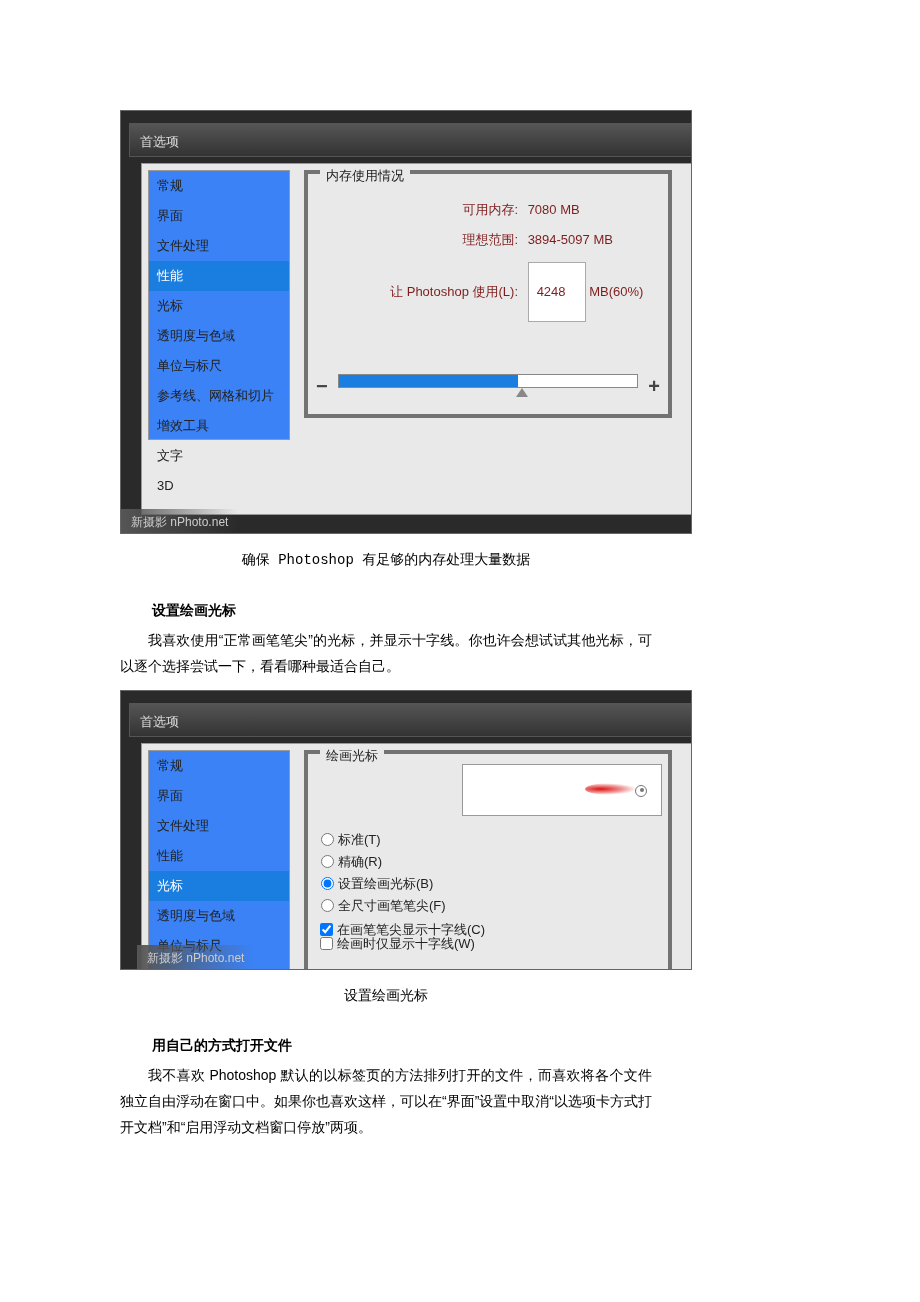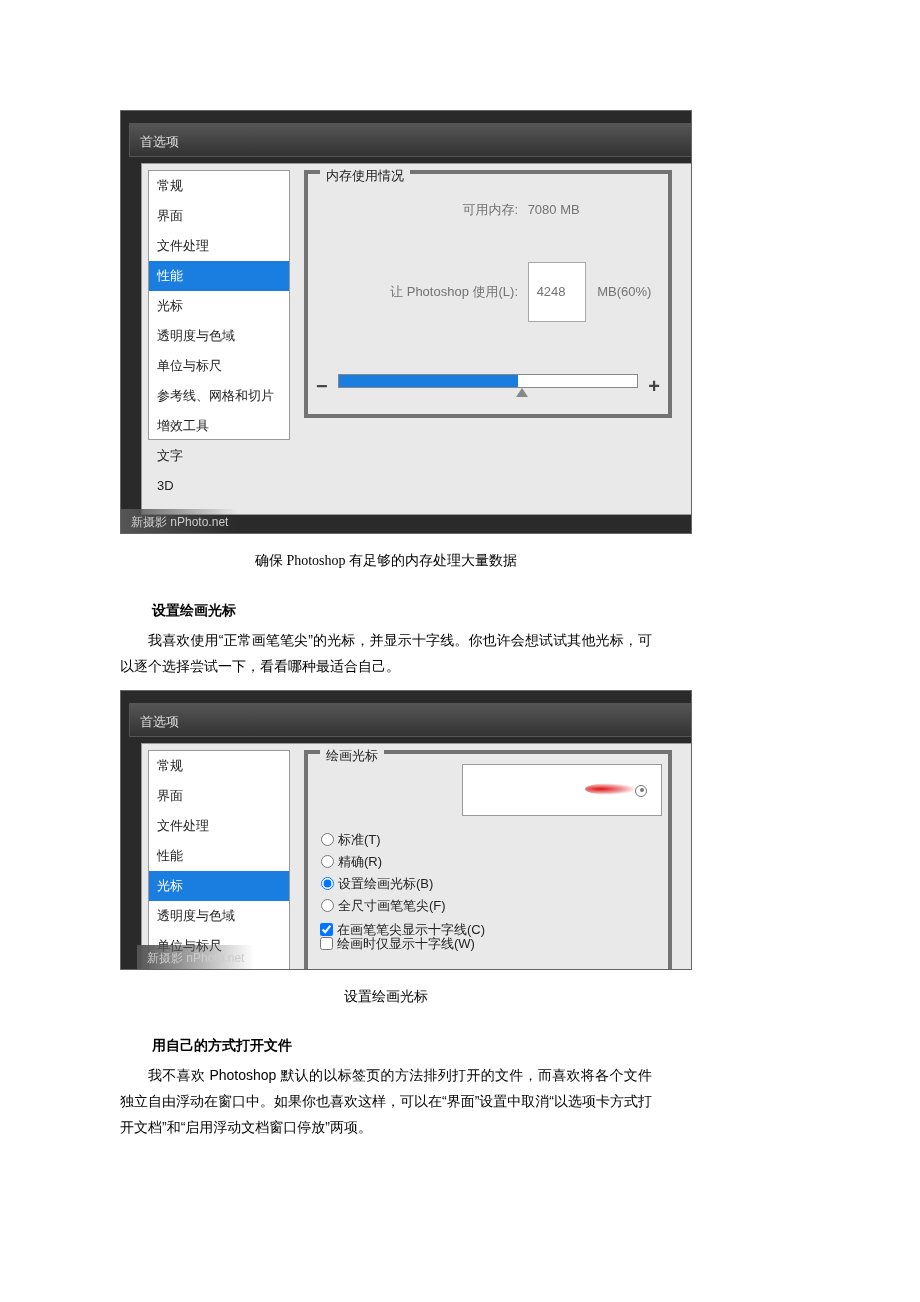--- a/index.html
+++ b/index.html
@@ -5,39 +5,39 @@
   body{margin:0;background:#fff;font-family:"Microsoft YaHei","SimSun",sans-serif;font-size:14px;color:#000}
   .page{width:772px;padding:110px 120px 60px;box-sizing:border-box;line-height:1.85}
   .fig{border:1px solid #666;margin:0 auto}
   .fig1{width:570px;height:422px;background:#2a2a2a;position:relative;overflow:hidden}
   .fig2{width:570px;height:278px;background:#2a2a2a;position:relative;overflow:hidden}
   .titlebar{position:absolute;left:8px;right:0;top:12px;height:32px;background:linear-gradient(#555,#333);border:1px solid #555;border-right:none}
   .titlebar span{position:absolute;left:10px;top:6px;color:#ddd;font-size:13px}
   .inner{position:absolute;left:20px;right:0;background:#e9e9e9;border:1px solid #999;border-right:none}
   .f1inner{top:52px;height:350px}
   .f2inner{top:52px;height:232px}
-  .sidebar{position:absolute;left:6px;top:6px;width:140px;background:#ffffff;border:1px solid #999}
+  .sidebar{position:absolute;left:6px;top:6px;width:140px;background:#3b82f6;border:1px solid #999}
   .sb1{height:268px}
   .sb2{height:218px}
   .sidebar div{padding:3px 8px;font-size:13px;color:#222;cursor:pointer}
   .sidebar .sel{background:#1a7de0;color:#fff}
   .fieldset{position:absolute;border:4px solid #737373;left:162px;top:6px}
   .fs1{width:360px;height:240px}
   .fs2{width:360px;height:216px}
   .legend{position:absolute;top:-10px;left:12px;background:#e9e9e9;padding:0 6px;font-size:13px;color:#222}
-  .row{position:absolute;left:0;right:14px;font-size:13px;color:#737373}
+  .row{position:absolute;left:0;right:14px;font-size:13px;color:#7f1d1d}
   .lbl{display:inline-block;width:210px;text-align:right;margin-right:6px}
   .valbox{display:inline-block;border:1px solid #aaa;background:#fff;padding:17px 8px;min-width:40px}
   .sliderwrap{position:absolute;left:8px;right:8px;top:194px;height:30px}
   .minus,.plus{position:absolute;top:0;font-size:20px;font-weight:bold;color:#444}
   .minus{left:0}.plus{right:0}
   .bar{position:absolute;left:22px;right:22px;top:6px;height:12px;background:#fff;border:1px solid #888}
   .barfill{position:absolute;left:0;top:0;bottom:0;width:60%;background:#1a7de0}
   .tri{position:absolute;top:20px;left:58%;width:0;height:0;border-left:6px solid transparent;border-right:6px solid transparent;border-bottom:9px solid #888}
-  .caption{text-align:center;padding:14px 0 10px;font-family:Liberation Serif, serif}
+  .caption{text-align:center;padding:14px 0 10px;font-family:Liberation Mono, monospace}
   .h2{font-weight:bold;padding:14px 0 4px 32px;font-family:"SimSun",serif}
   .para{text-indent:2em;font-family:Liberation Sans, sans-serif;text-align:justify}
   .wm{position:absolute;left:0;bottom:0;height:20px;padding:2px 10px;color:#ccc;font-size:12px;background:linear-gradient(90deg,#555,transparent)}
   .prev{position:absolute;left:154px;top:10px;width:198px;height:50px;background:#fff;border:1px solid #999}
   .brush{position:absolute;right:18px;top:14px;width:58px;height:20px}
   .brush::before{content:"";position:absolute;left:0;top:4px;width:52px;height:12px;background:radial-gradient(ellipse at 30% 50%,#d11 0%,rgba(221,17,17,0.4) 45%,transparent 70%);border-radius:50%}
   .brush::after{content:"";position:absolute;right:-4px;top:6px;width:10px;height:10px;border:1px solid #777;border-radius:50%}
   .brush .c{position:absolute;right:-1px;top:9px;width:4px;height:4px;background:#777;border-radius:50%}
   .opt{position:absolute;left:8px;font-size:13px;color:#222}
   .opt input{vertical-align:-2px;margin-right:4px}
@@ -66,24 +66,28 @@
         <div>3D</div>
       </div>
 
       <div class="fieldset fs1">
         <div class="legend">内存使用情况</div>
 
         <div class="row" style="top:24px">
           <span class="lbl">可用内存:</span>
           <span>7080 MB</span>
         </div>
+        <div class="row" style="top:54px">
+          <span class="lbl">理想范围:</span>
+          <span>3894-5097 MB</span>
+        </div>
         <div class="row" style="top:88px">
           <span class="lbl">让 Photoshop 使用(L):</span>
           <span class="valbox">4248</span>
-          <span style="margin-left:8px">MB(60%)</span>
+          <span style="">MB(60%)</span>
         </div>
 
         <div class="sliderwrap">
           <span class="minus">−</span>
           <div class="bar">
             <div class="barfill"></div>
           </div>
           <div class="tri"></div>
           <span class="plus">+</span>
         </div>

